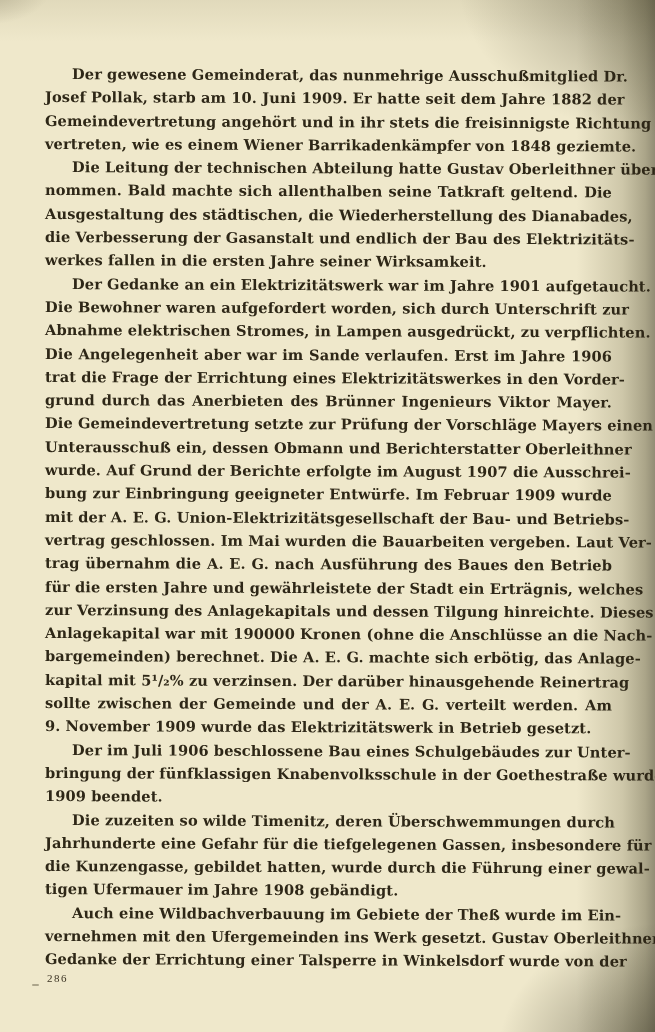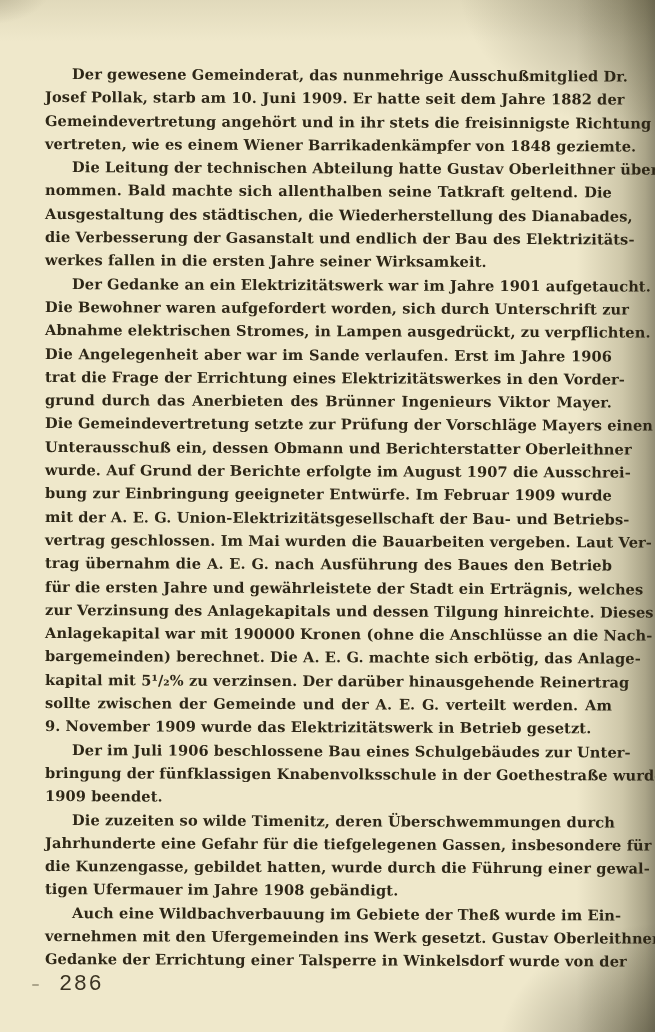--- a/index.html
+++ b/index.html
@@ -47,25 +47,25 @@
     letter-spacing:0.1px;
   }
   .line.para-end{
     text-align-last:left;
   }
   .line.indent{
     text-indent:27px;
   }
   .page-number{
     position:absolute;
-    left:59px;
+    left:47px;
     top:972px;
-    font-family:Liberation Mono, monospace;
+    font-family:Liberation Serif, serif;
     font-weight:400;
-    font-size:22px;
+    font-size:11px;
     letter-spacing:1.5px;
     color:#3b3323;
   }
   .speck{
     position:absolute;
     left:32px;
     top:984px;
     width:7px;
     height:2px;
     background:rgba(90,84,62,0.45);

